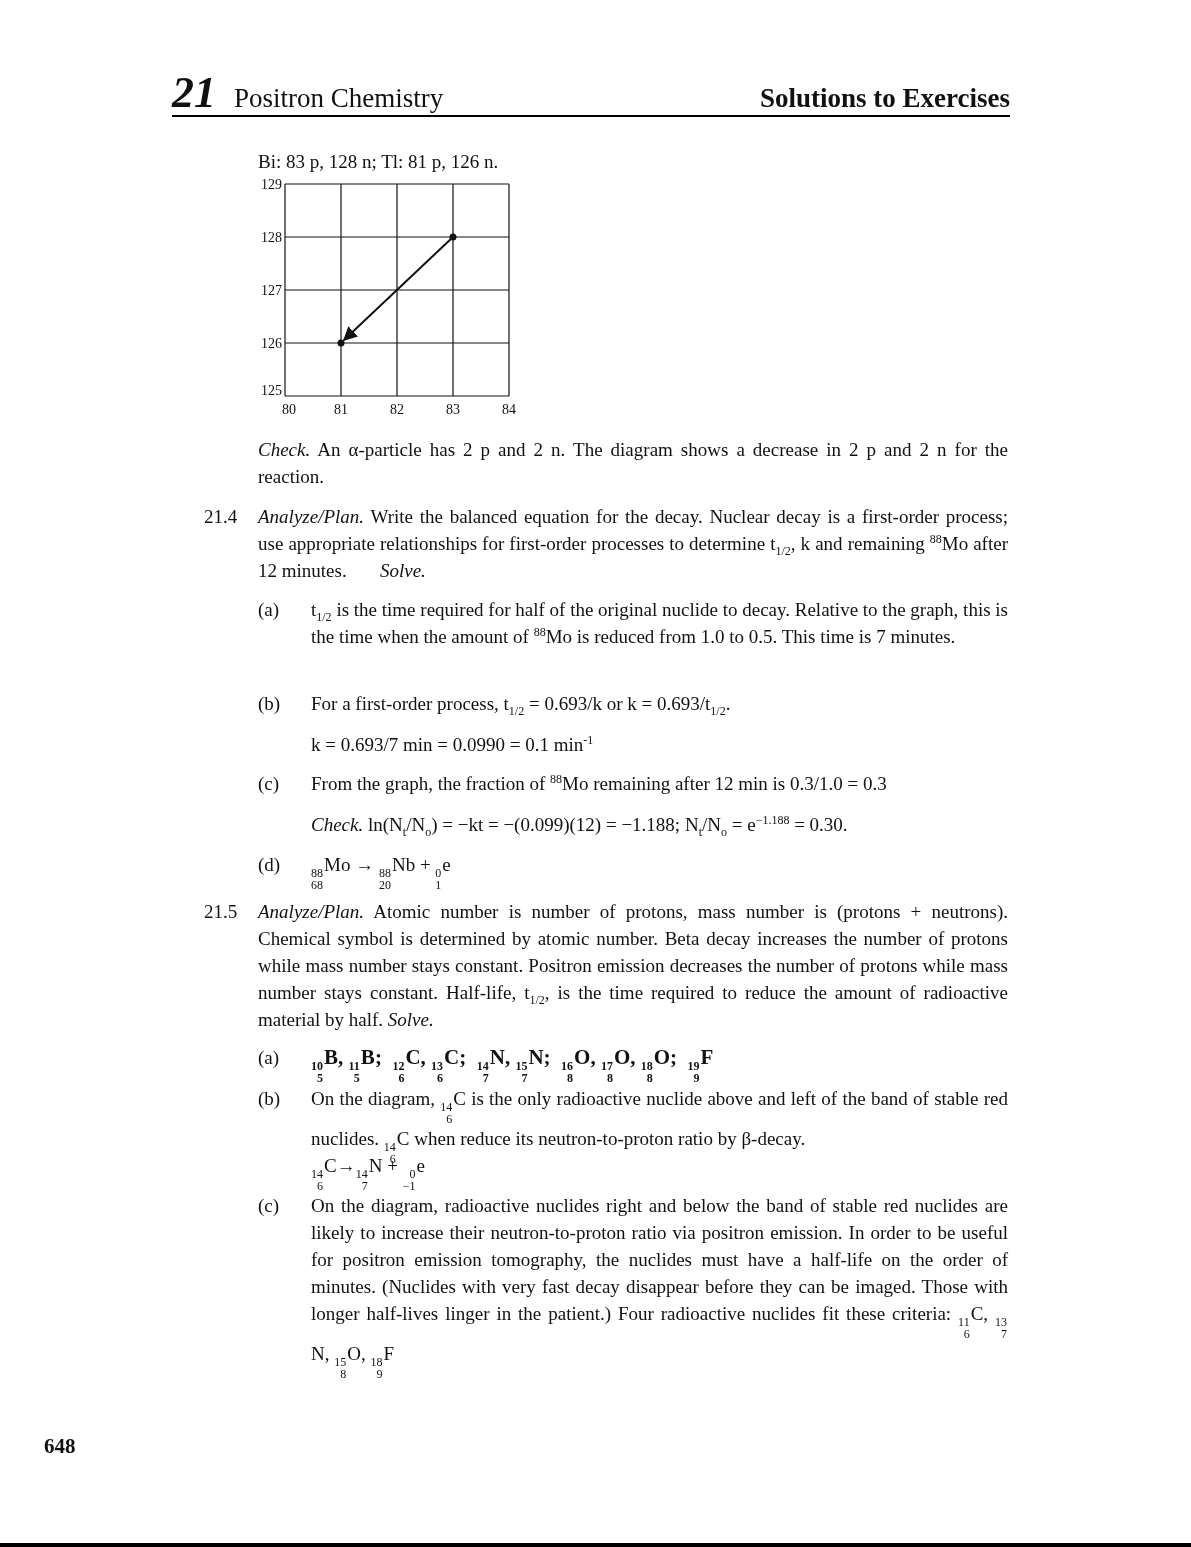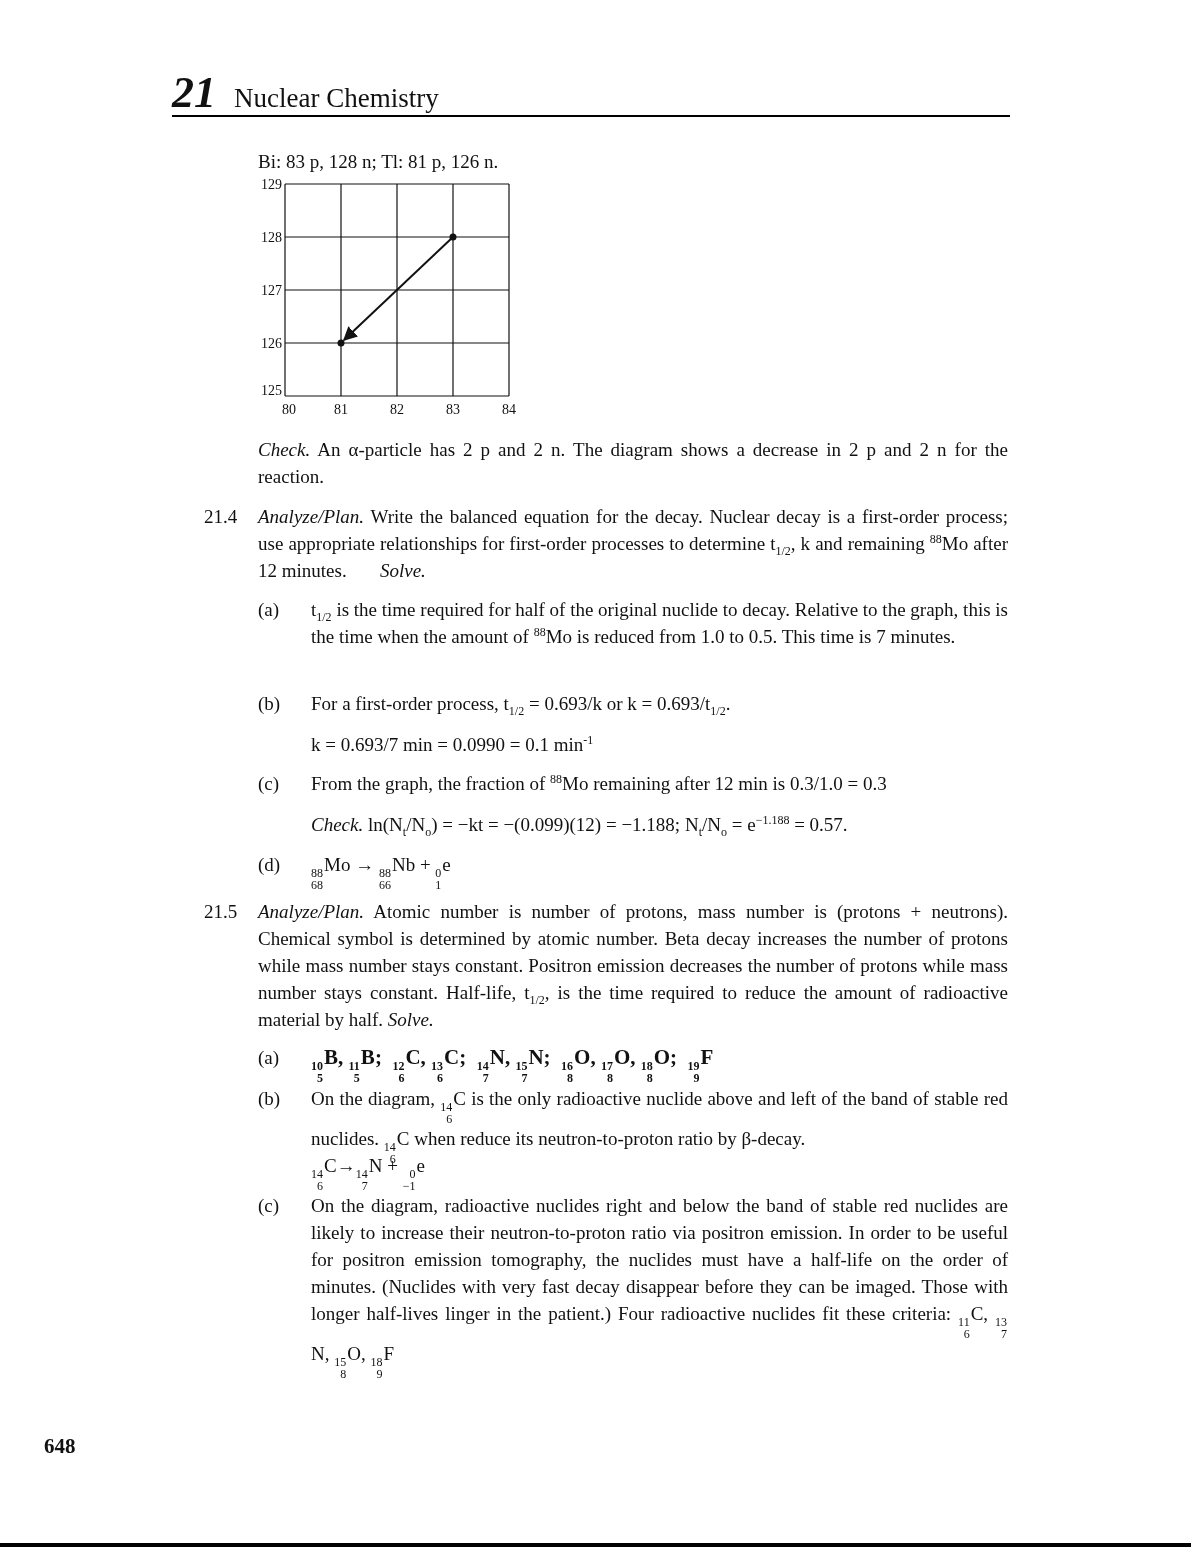--- a/index.html
+++ b/index.html
@@ -29,21 +29,22 @@
   .chart svg { overflow: visible; }
   .chart text { font-family: "Liberation Serif", serif; font-size: 14px; fill: #111; }
 
   .page-number { position: absolute; left: 0; right: 0; top: 1434px; text-align: left; font-size: 21px; font-weight: bold; margin-left: 44px; }
 </style>
 </head>
 <body>
 
 <div class="header">
   <span class="chap-num">21</span>
-  <span class="chap-title">Nuclear Chemistry</span>
+  <span class="chap-title">Positron Chemistry</span>
+  <span class="section-title">Solutions to Exercises</span>
 </div>
 <div class="header-rule"></div>
 
 <div class="text" style="left:258px; top:148px;">Bi: 83 p, 128 n; Tl: 81 p, 126 n.</div>
 
 <div class="chart">
   <svg id="chart-svg" width="270" height="245">
       <defs>
         <marker id="ah" viewBox="0 0 10 10" refX="9" refY="5" markerWidth="7" markerHeight="7" orient="auto-start-reverse">
           <path d="M0,0 L10,5 L0,10 z" fill="#111"></path>
@@ -98,33 +99,33 @@
 </div>
 <div class="text sub" style="top:731px;">
   <span>k = 0.693/7 min = 0.0990 = 0.1 min</span><sup>-1</sup>
 </div>
 
 <div class="label" style="top:770px;">(c)</div>
 <div class="text sub" style="top:770px;">
   <span>From the graph, the fraction of </span><sup>88</sup><span>Mo remaining after 12 min is 0.3/1.0 = 0.3</span>
 </div>
 <div class="text sub" style="top:811px;">
-  <i>Check.</i><span> ln(N</span><sub>t</sub><span>/N</span><sub>o</sub><span>) = −kt = −(0.099)(12) = −1.188; N</span><sub>t</sub><span>/N</span><sub>o</sub><span> = e</span><sup>−1.188</sup><span> = 0.57.</span>
+  <i>Check.</i><span> ln(N</span><sub>t</sub><span>/N</span><sub>o</sub><span>) = −kt = −(0.099)(12) = −1.188; N</span><sub>t</sub><span>/N</span><sub>o</sub><span> = e</span><sup>−1.188</sup><span> = 0.30.</span>
 </div>
 
 <div class="label" style="top:851px;">(d)</div>
 <div class="text sub" style="top:851px;">
   <span class="iso">
       <span>88</span>
       <span>68</span>
     </span><span>Mo</span>
   <span>→</span>
   <span class="iso">
       <span>88</span>
-      <span>66</span>
+      <span>20</span>
     </span><span>Nb</span>
   <span>+</span>
   <span class="iso">
       <span>0</span>
       <span>1</span>
     </span><span>e</span>
 </div>
 
 <div class="num" style="top:898px;">21.5</div>
 <div class="text body" style="top:898px;">

